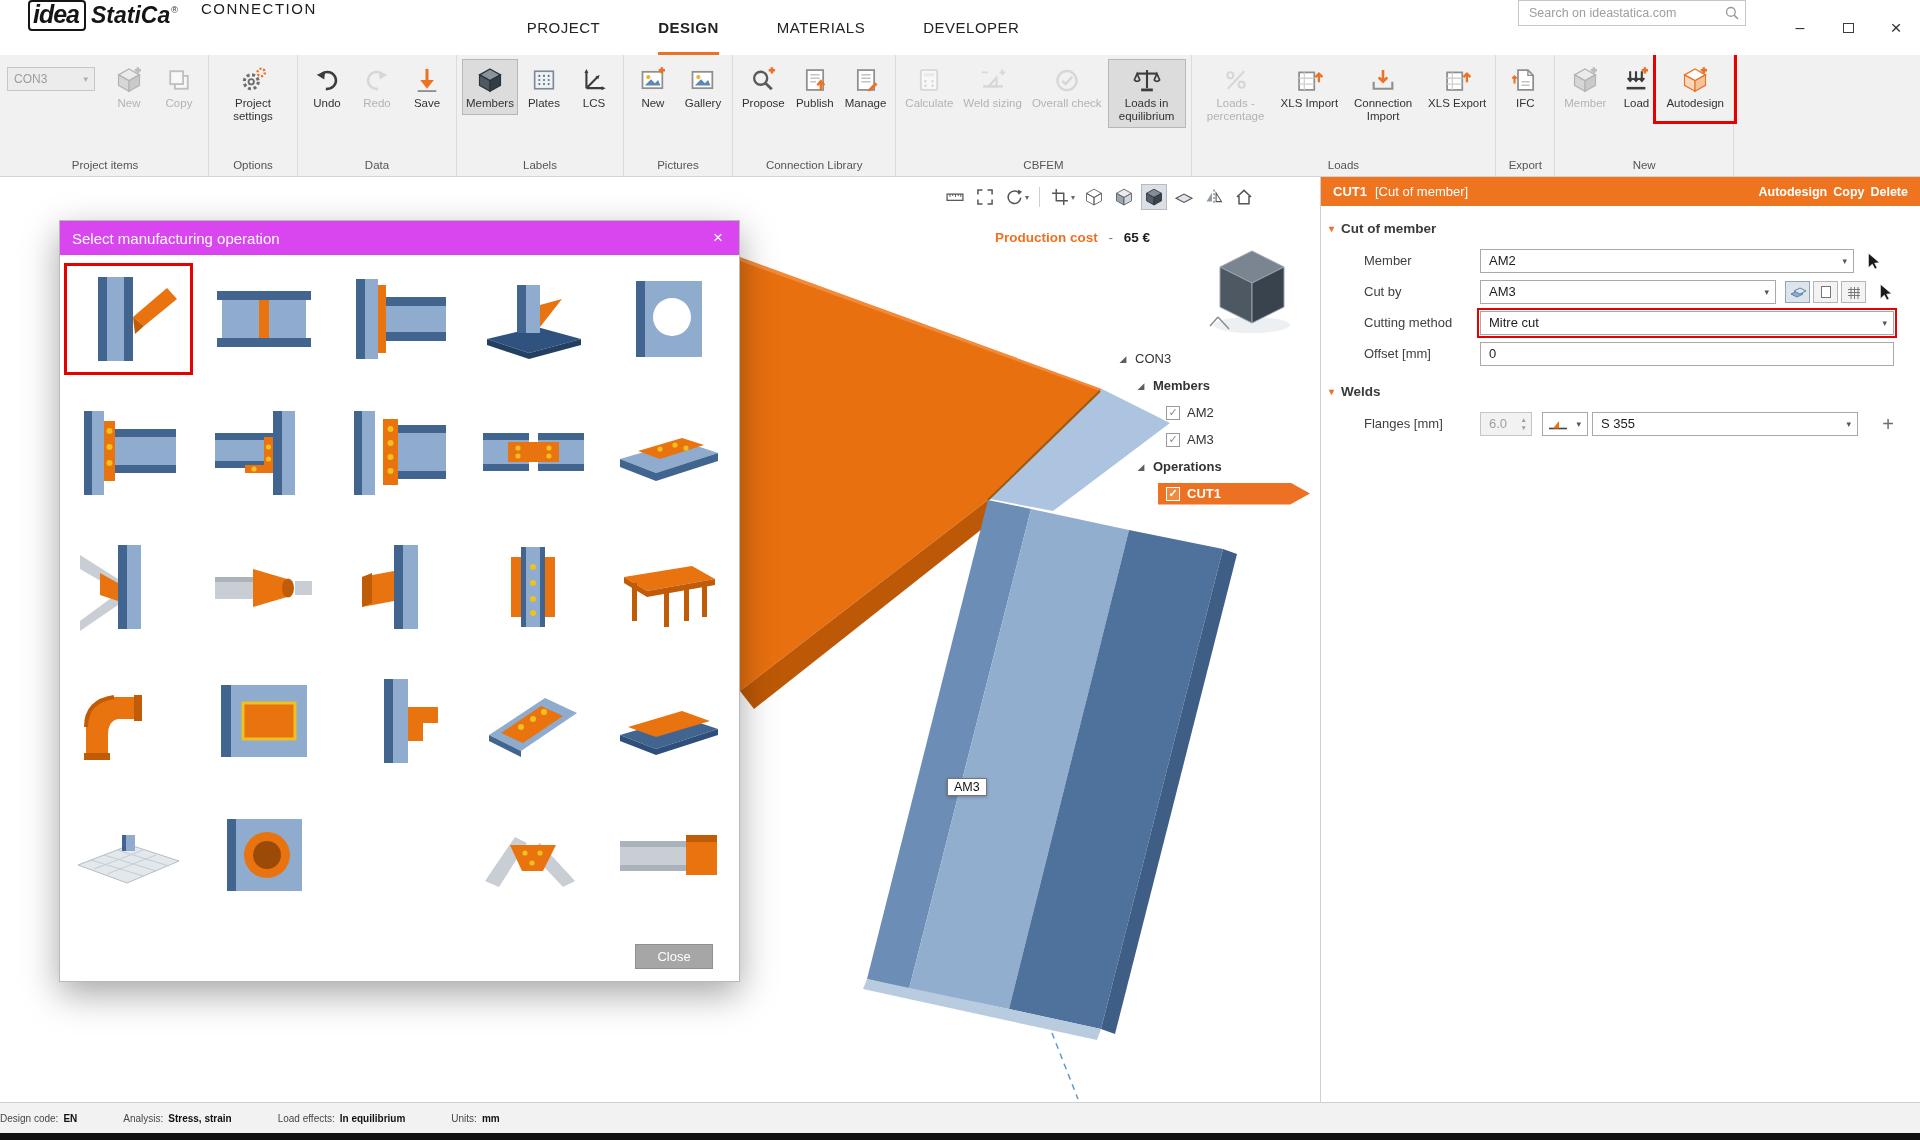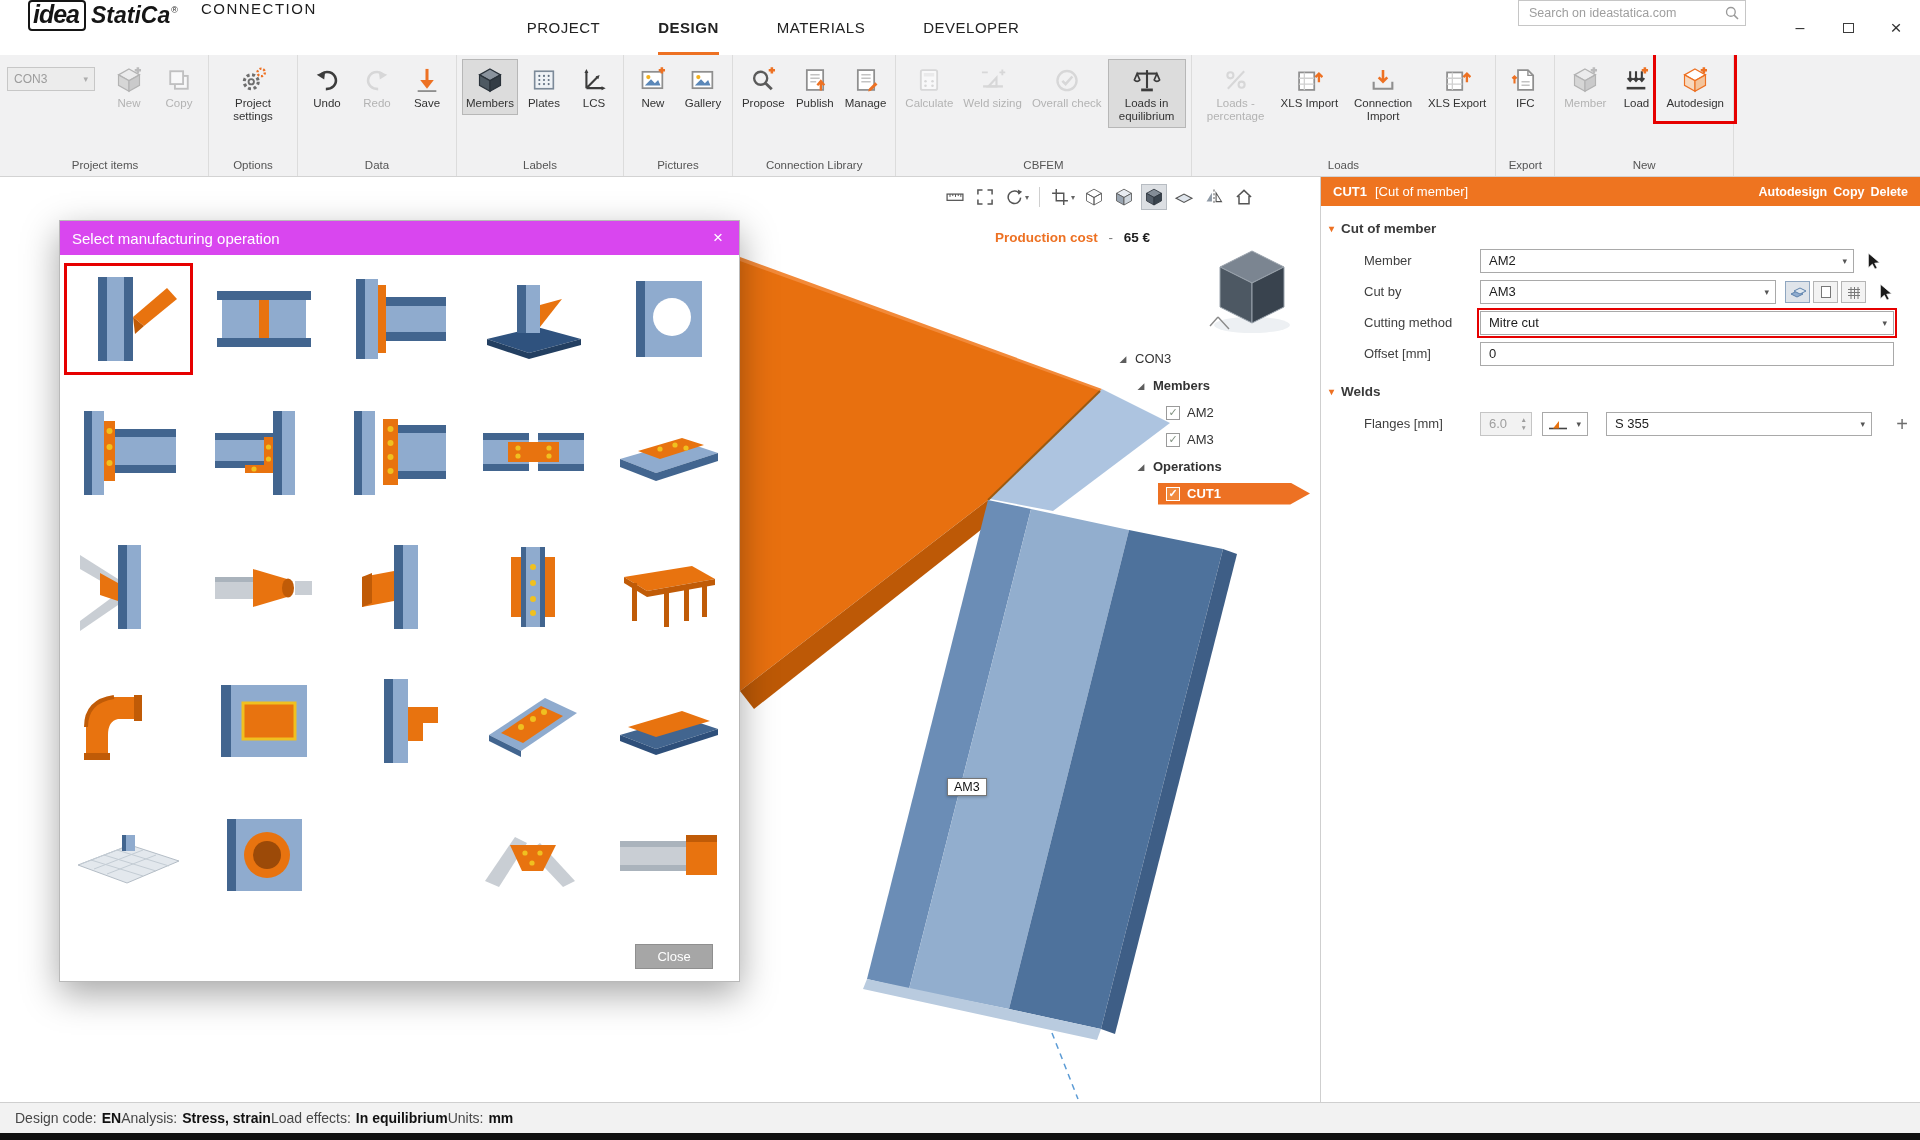--- a/index.html
+++ b/index.html
@@ -94,25 +94,25 @@
 .w-full{width:414px}
 .annot{outline:2.5px solid #e60000;outline-offset:1px}
 .toolbtns{display:flex;gap:3px;margin-left:9px}
 .tbtn{width:25px;height:22px;border:1px solid #b5b5b5;background:#f3f3f3;display:flex;align-items:center;justify-content:center}
 .tbtn.pressed{background:#dfe4ea;border-color:#8fa6c0}
 .pointerbtn{margin-left:11px;width:18px;height:18px}
 .textinput{width:414px;height:24px;border:1px solid #a9a9a9;padding:0 8px;font-family:inherit;font-size:13px;color:#1d1d1d}
 .spin{width:52px;height:24px;border:1px solid #c5c5c5;background:#f2f2f2;color:#9e9e9e;display:flex;align-items:center;padding:0 4px 0 8px}
 .spin .arrs{margin-left:auto;display:flex;flex-direction:column;font-size:6.5px;color:#9e9e9e;line-height:1.1}
 .wcombo{width:46px;margin-left:10px;padding:0 16px 0 5px}
-.mcombo{width:266px;margin-left:18px}
+.mcombo{width:266px;margin-left:4px}
 .addbtn{margin-left:18px;font-size:20px;color:#6e6e6e;width:24px;text-align:center;line-height:1}
 
 
-.statusbar{position:absolute;left:0;top:1102px;width:1920px;height:31px;background:#f2f2f2;border-top:1px solid #cfcfcf;display:flex;align-items:center;padding-left:15px;font-size:14px}
+.statusbar{position:absolute;left:0;top:1102px;width:1920px;height:31px;background:#f2f2f2;border-top:1px solid #cfcfcf;display:flex;align-items:center;gap:46px;font-size:10px}
 .sitem .slabel{color:#474747}
 .sitem .sval{color:#111;font-weight:bold;margin-left:5px}
 .bottomstrip{position:absolute;left:0;top:1133px;width:1920px;height:7px;background:#111}
 .icw svg{width:100%;height:100%;display:block}
 </style>
 </head>
 <body>
 
 <header class="titlebar">
   <div class="logo">

